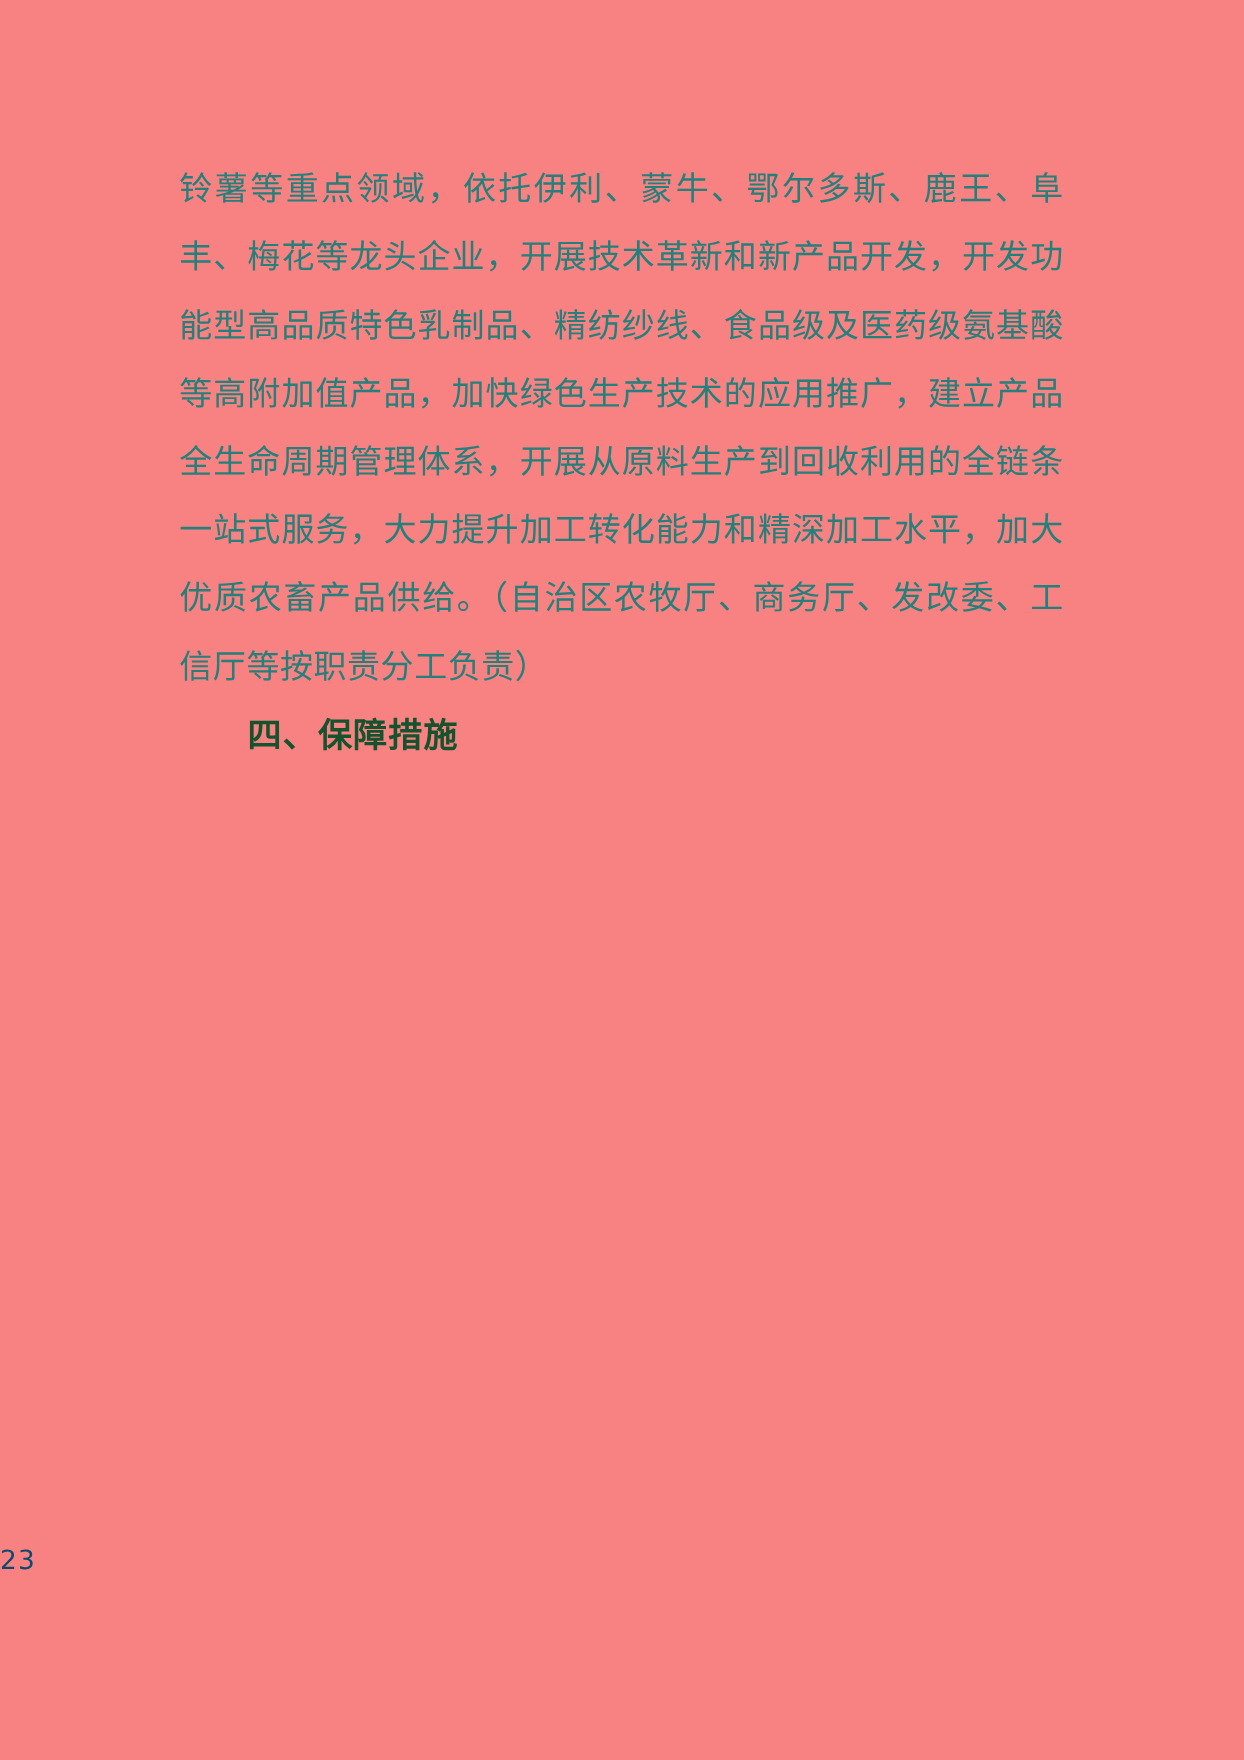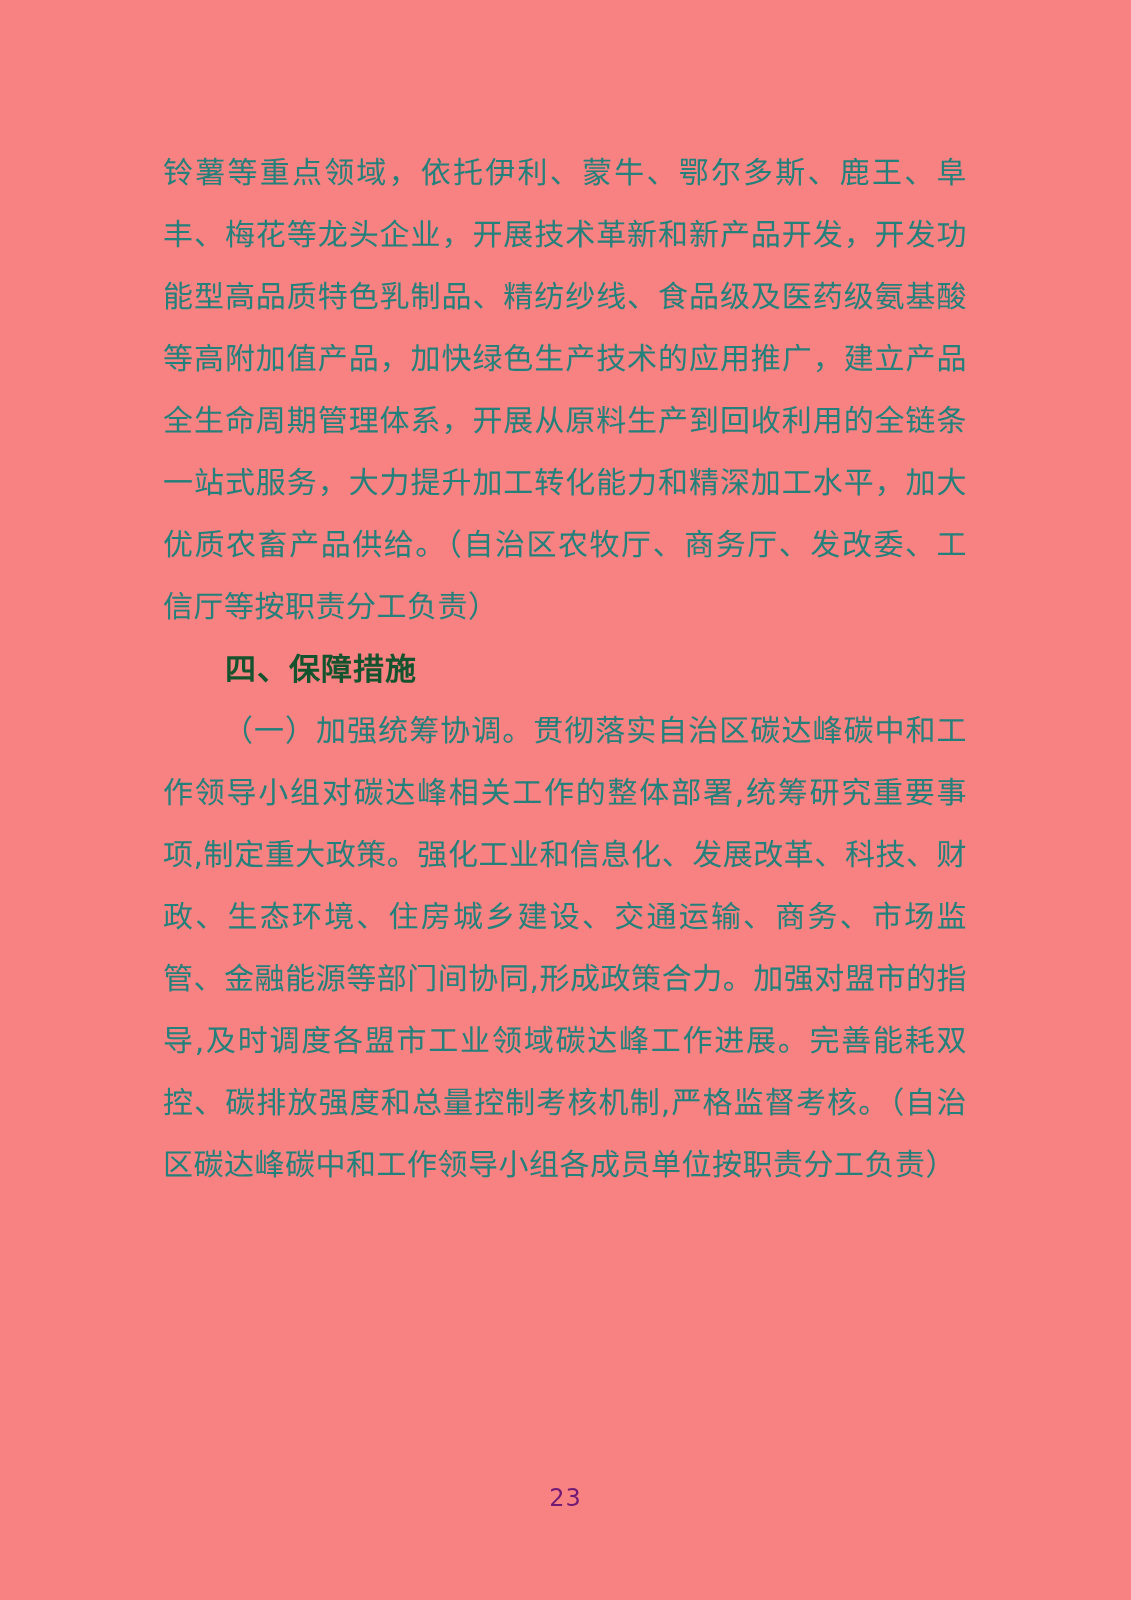--- a/index.html
+++ b/index.html
@@ -37,32 +37,30 @@
     margin: 0;
     font-size: 31px;
     line-height: 62px;
     font-weight: bold;
     text-indent: 2em;
     color: #14532d;
     letter-spacing: 1px;
   }
   .page-number {
     position: absolute;
-    top: 1484px;
+    top: 1404px;
     left: 0;
     width: 100%;
-    text-align: center;
     font-size: 24px;
-    color: #701a75;
+    color: #0c4a6e;
     letter-spacing: 1px;
   }
 </style>
 </head>
 <body>
 
 <div class="page">
   <div class="content">
     <p class="body-par">铃薯等重点领域，依托伊利、蒙牛、鄂尔多斯、鹿王、阜丰、梅花等龙头企业，开展技术革新和新产品开发，开发功能型高品质特色乳制品、精纺纱线、食品级及医药级氨基酸等高附加值产品，加快绿色生产技术的应用推广，建立产品全生命周期管理体系，开展从原料生产到回收利用的全链条一站式服务，大力提升加工转化能力和精深加工水平，加大优质农畜产品供给。（自治区农牧厅、商务厅、发改委、工信厅等按职责分工负责）</p>
     <h2 class="section-heading">四、保障措施</h2>
-    <p class="body-par indent">（一）加强统筹协调。贯彻落实自治区碳达峰碳中和工作领导小组对碳达峰相关工作的整体部署,统筹研究重要事项,制定重大政策。强化工业和信息化、发展改革、科技、财政、生态环境、住房城乡建设、交通运输、商务、市场监管、金融能源等部门间协同,形成政策合力。加强对盟市的指导,及时调度各盟市工业领域碳达峰工作进展。完善能耗双控、碳排放强度和总量控制考核机制,严格监督考核。（自治区碳达峰碳中和工作领导小组各成员单位按职责分工负责）</p>
   </div>
   <div class="page-number">23</div>
 </div>
 
 </body></html>

